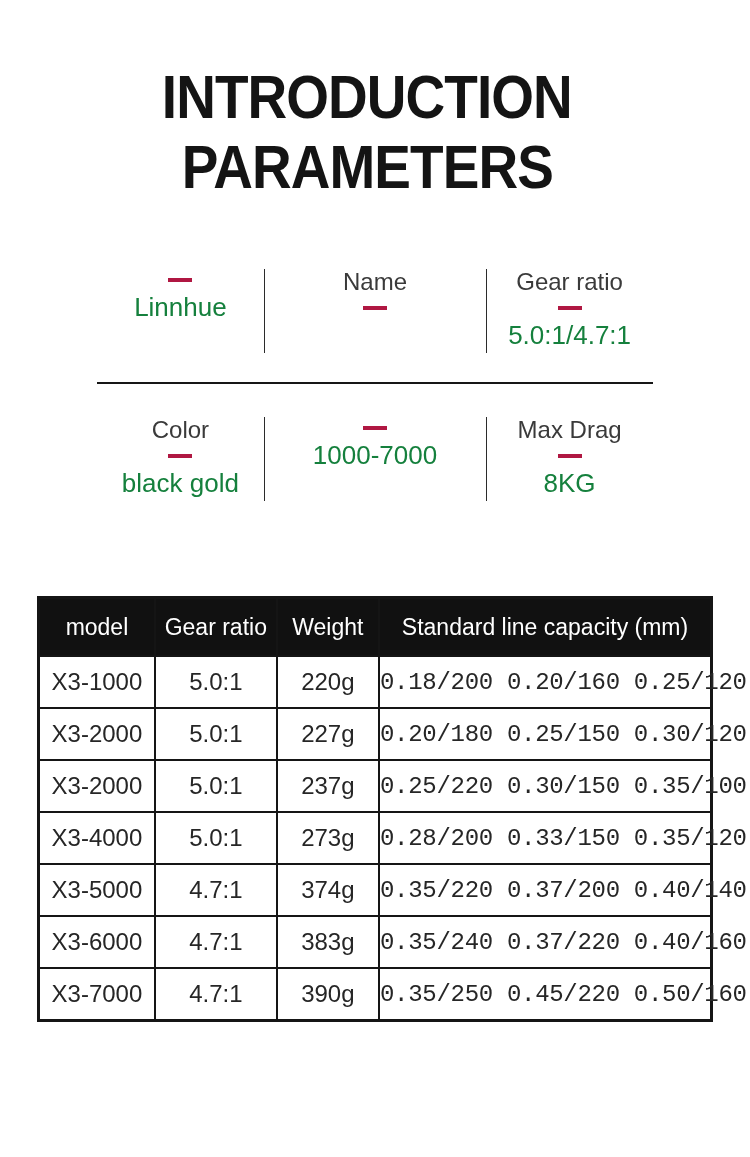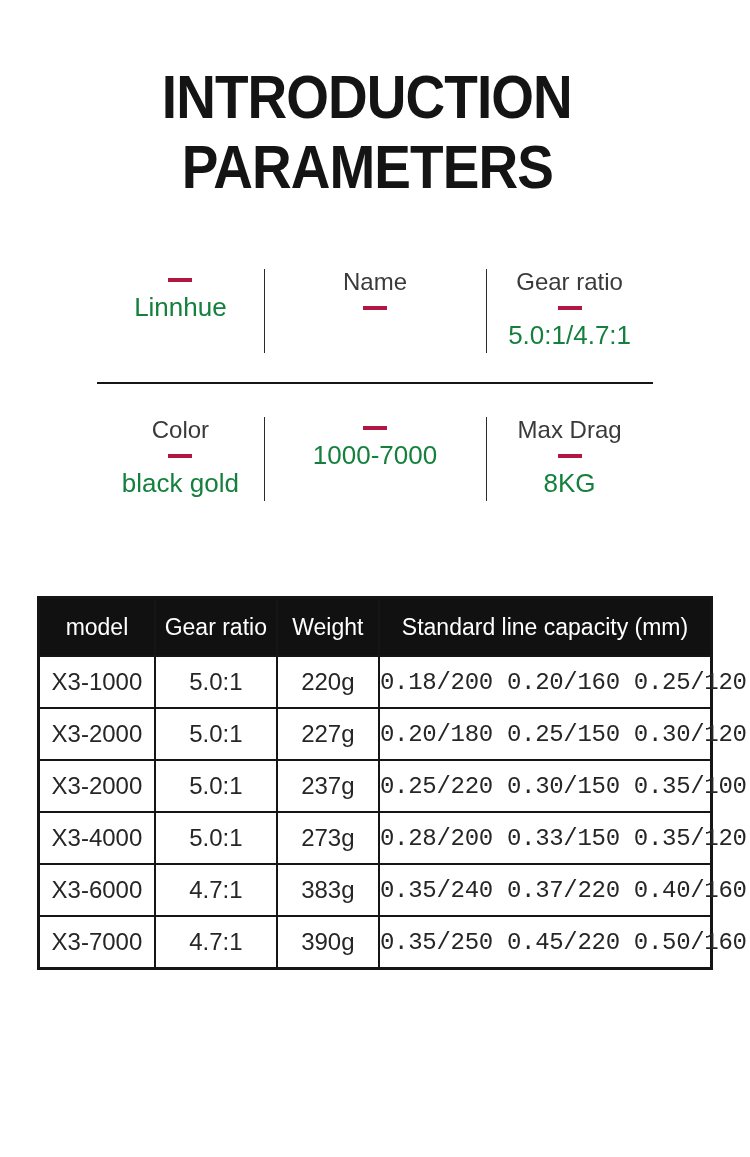--- a/index.html
+++ b/index.html
@@ -189,20 +189,26 @@
         <td>237g</td>
         <td class="cap-cell">0.25/220 0.30/150 0.35/100</td>
       </tr>
       <tr>
         <td>X3-4000</td>
         <td>5.0:1</td>
         <td>273g</td>
         <td class="cap-cell">0.28/200 0.33/150 0.35/120</td>
       </tr>
       <tr>
+        <td>X3-5000</td>
+        <td>4.7:1</td>
+        <td>374g</td>
+        <td class="cap-cell">0.35/220 0.37/200 0.40/140</td>
+      </tr>
+      <tr>
         <td>X3-6000</td>
         <td>4.7:1</td>
         <td>383g</td>
         <td class="cap-cell">0.35/240 0.37/220 0.40/160</td>
       </tr>
       <tr>
         <td>X3-7000</td>
         <td>4.7:1</td>
         <td>390g</td>
         <td class="cap-cell">0.35/250 0.45/220 0.50/160</td>

